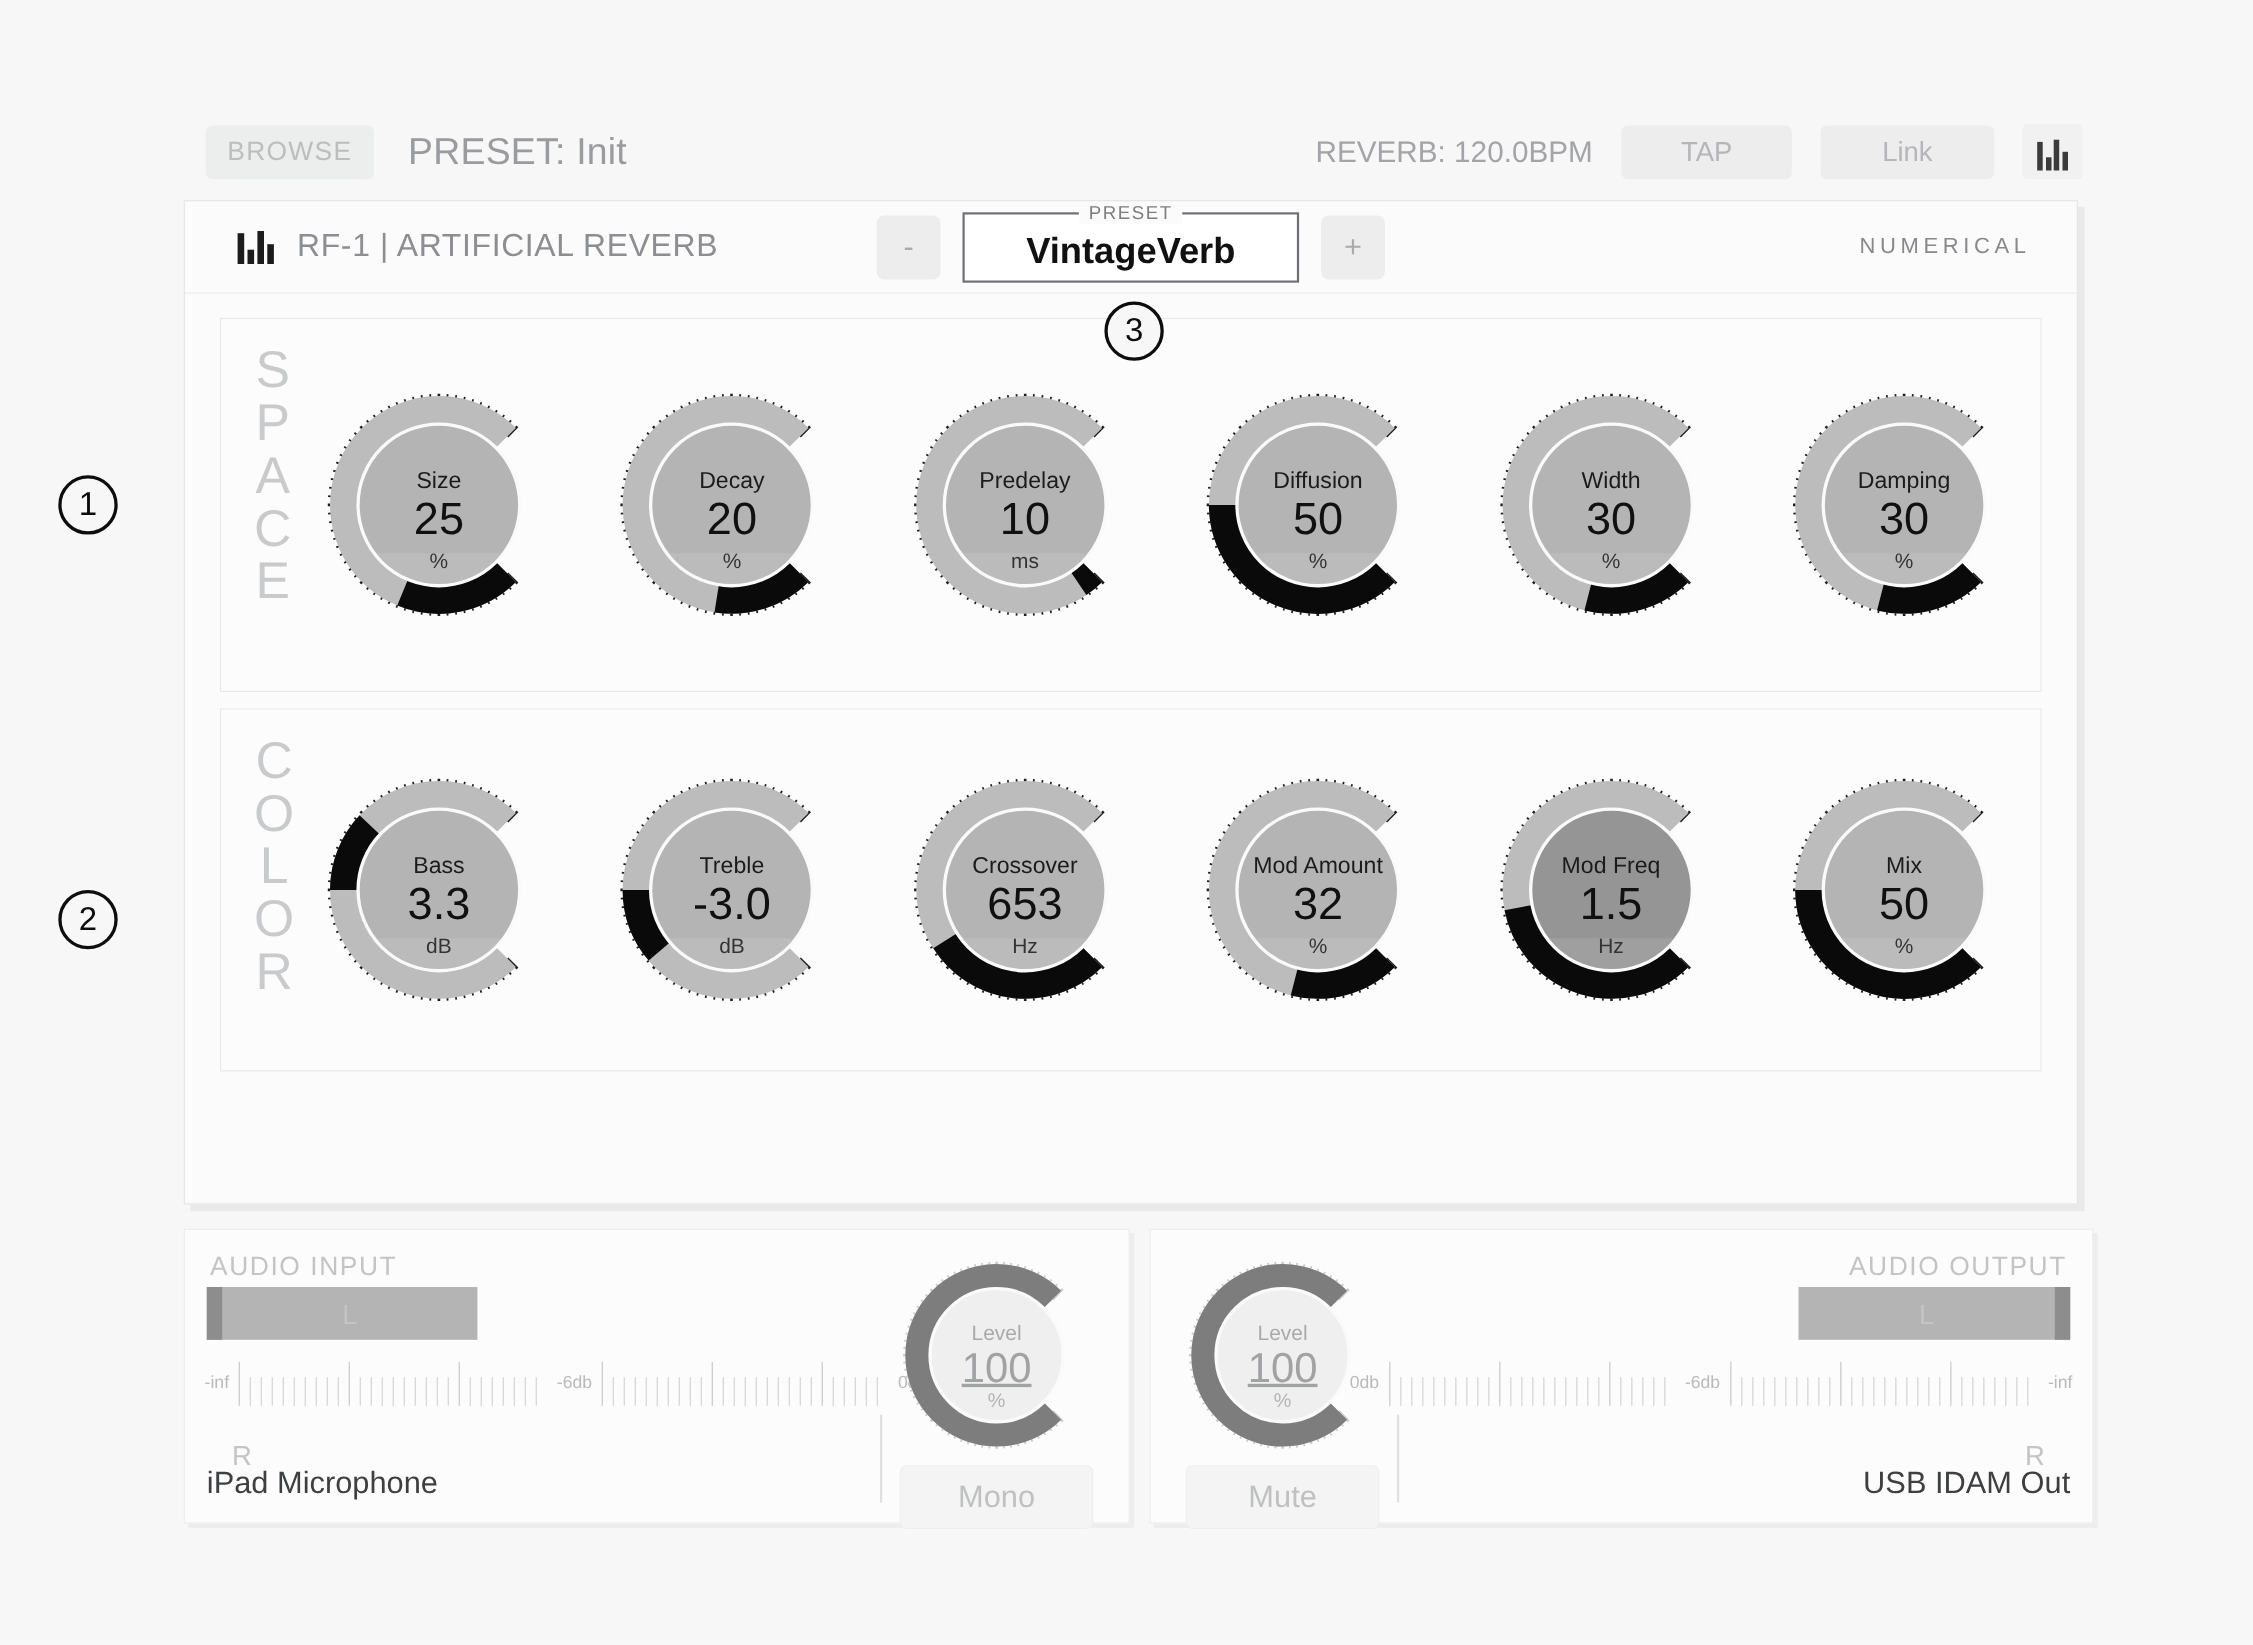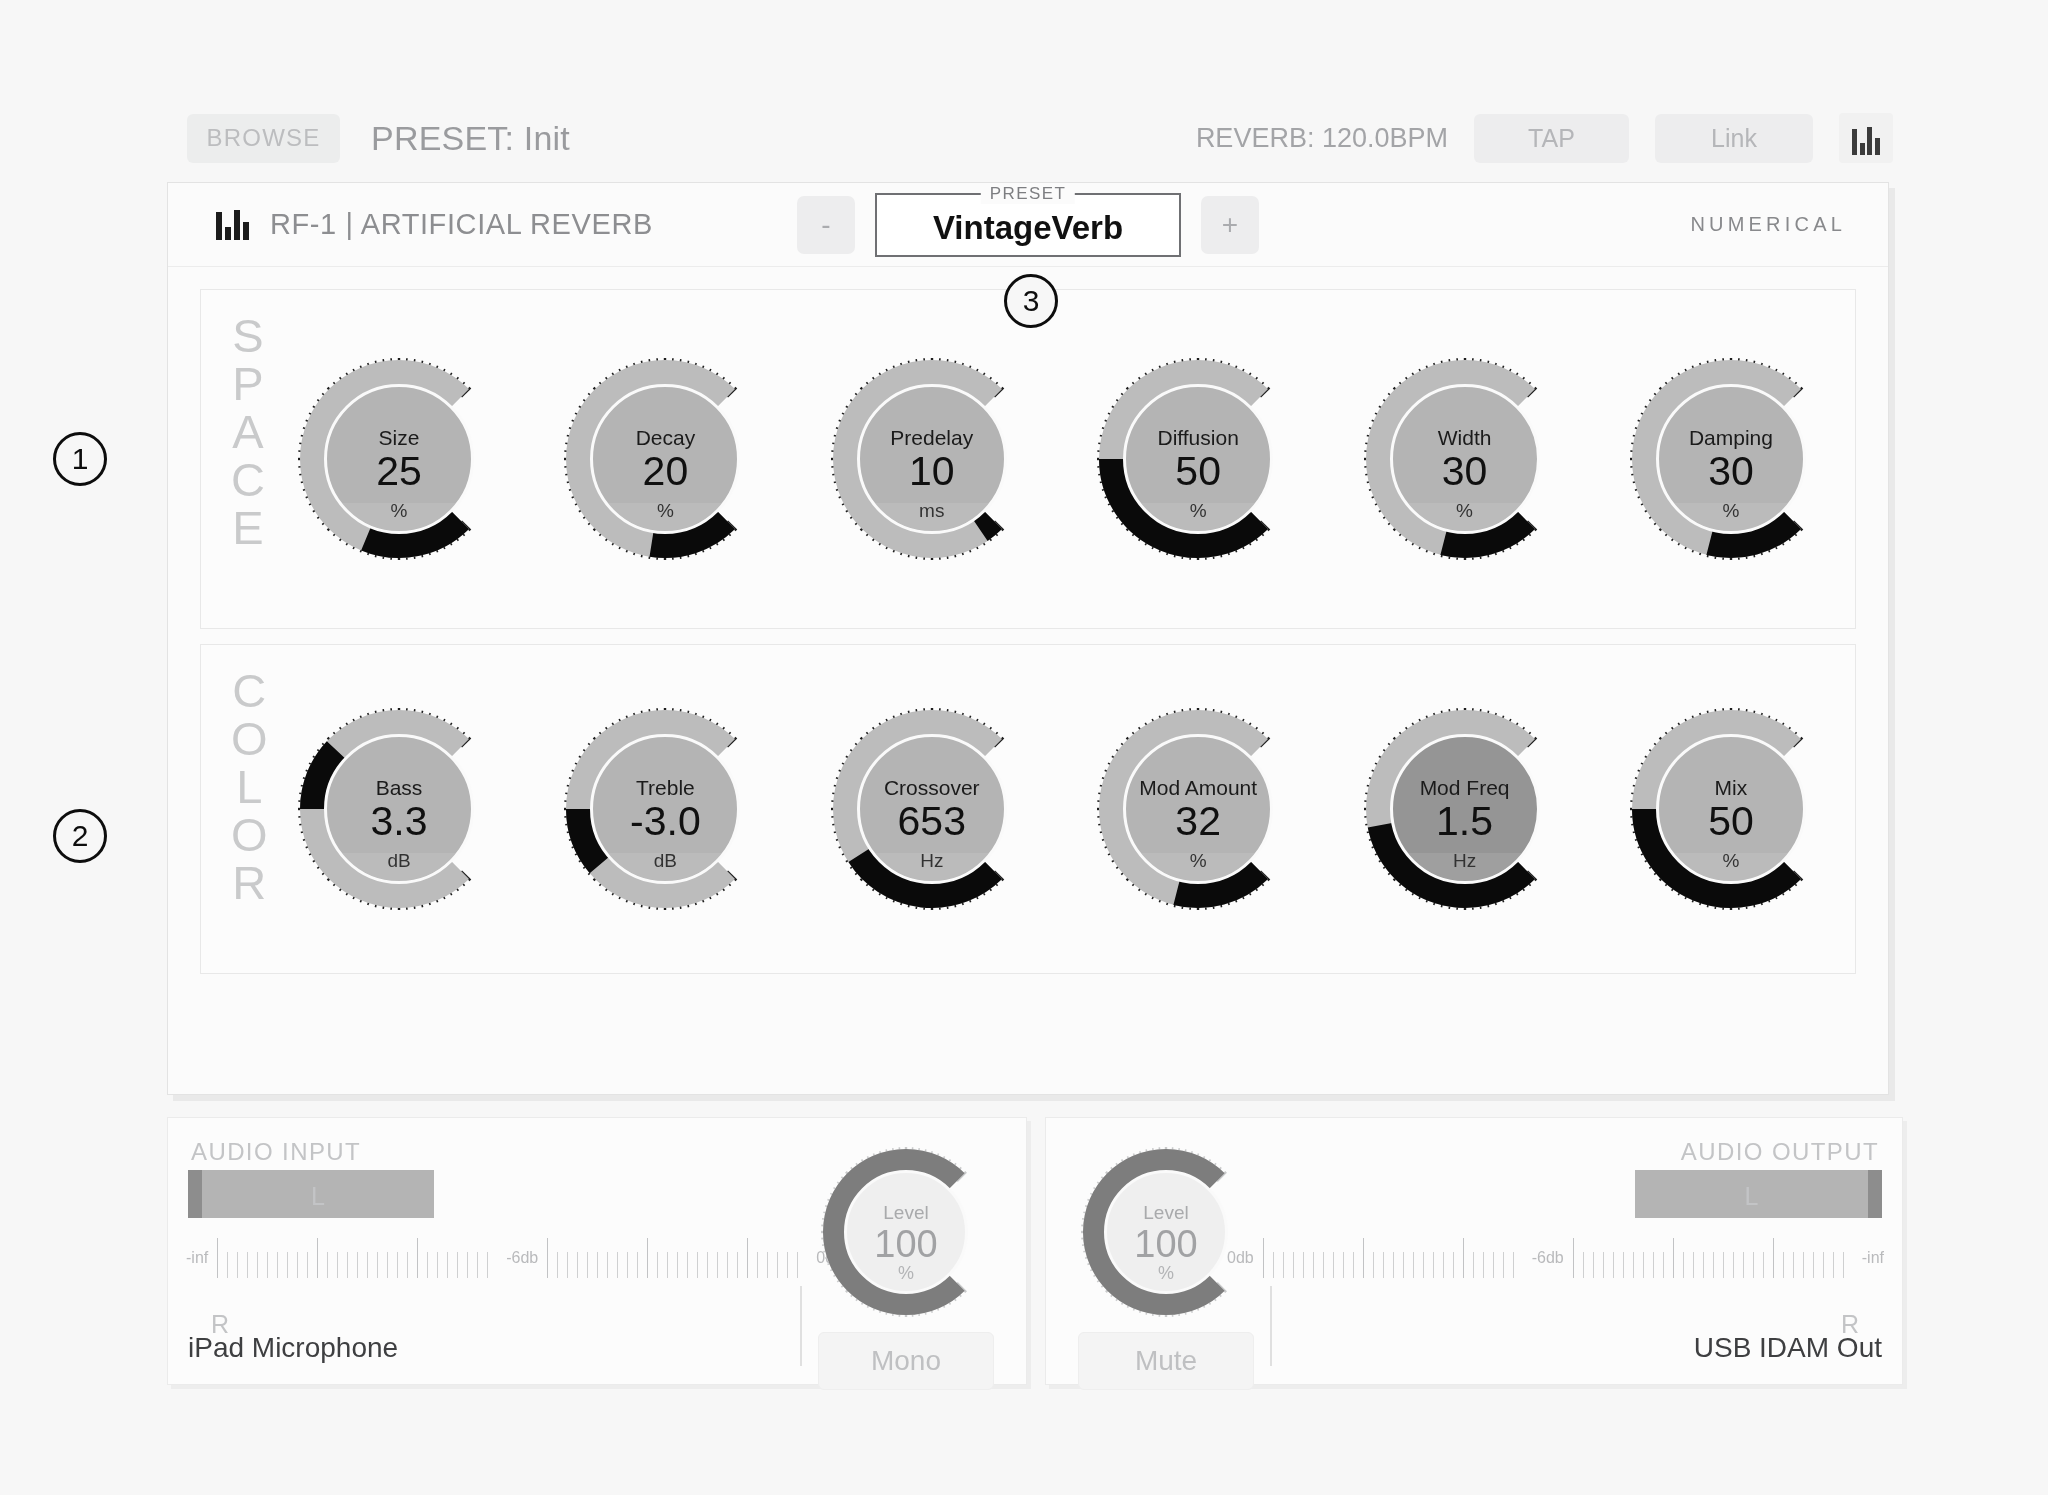--- a/index.html
+++ b/index.html
@@ -256,21 +256,21 @@
   .knob-lite svg { position: absolute; left: 0; top: 0; }
   .knob-lite .lite-face {
     position: absolute; left: 24px; top: 24px;
     width: 124px; height: 124px; border-radius: 50%;
     background: #efefef; border: 3px solid #fafafa;
     display: flex; flex-direction: column;
     align-items: center; justify-content: center;
     overflow: hidden;
   }
   .lite-name { font-size: 19px; color: #a9aaac; margin-bottom: 1px; }
-  .lite-value { font-size: 38px; color: #a1a2a4; font-weight: 300; line-height: 1; }
+  .lite-value { font-size: 38px; color: #a1a2a4; font-weight: 300; line-height: 1; text-decoration: underline; }
   .lite-unit {
     position: absolute; bottom: 7px; left: 0; right: 0;
     text-align: center; font-size: 18px; color: #b3b4b6;
   }
   .io-action {
     margin-top: 14px;
     width: 176px; height: 58px;
     background: #f4f4f4; border: 1px solid #eeeeee; border-radius: 6px;
     color: #bfc0c2; font-size: 28px;
     display: flex; align-items: center; justify-content: center;

